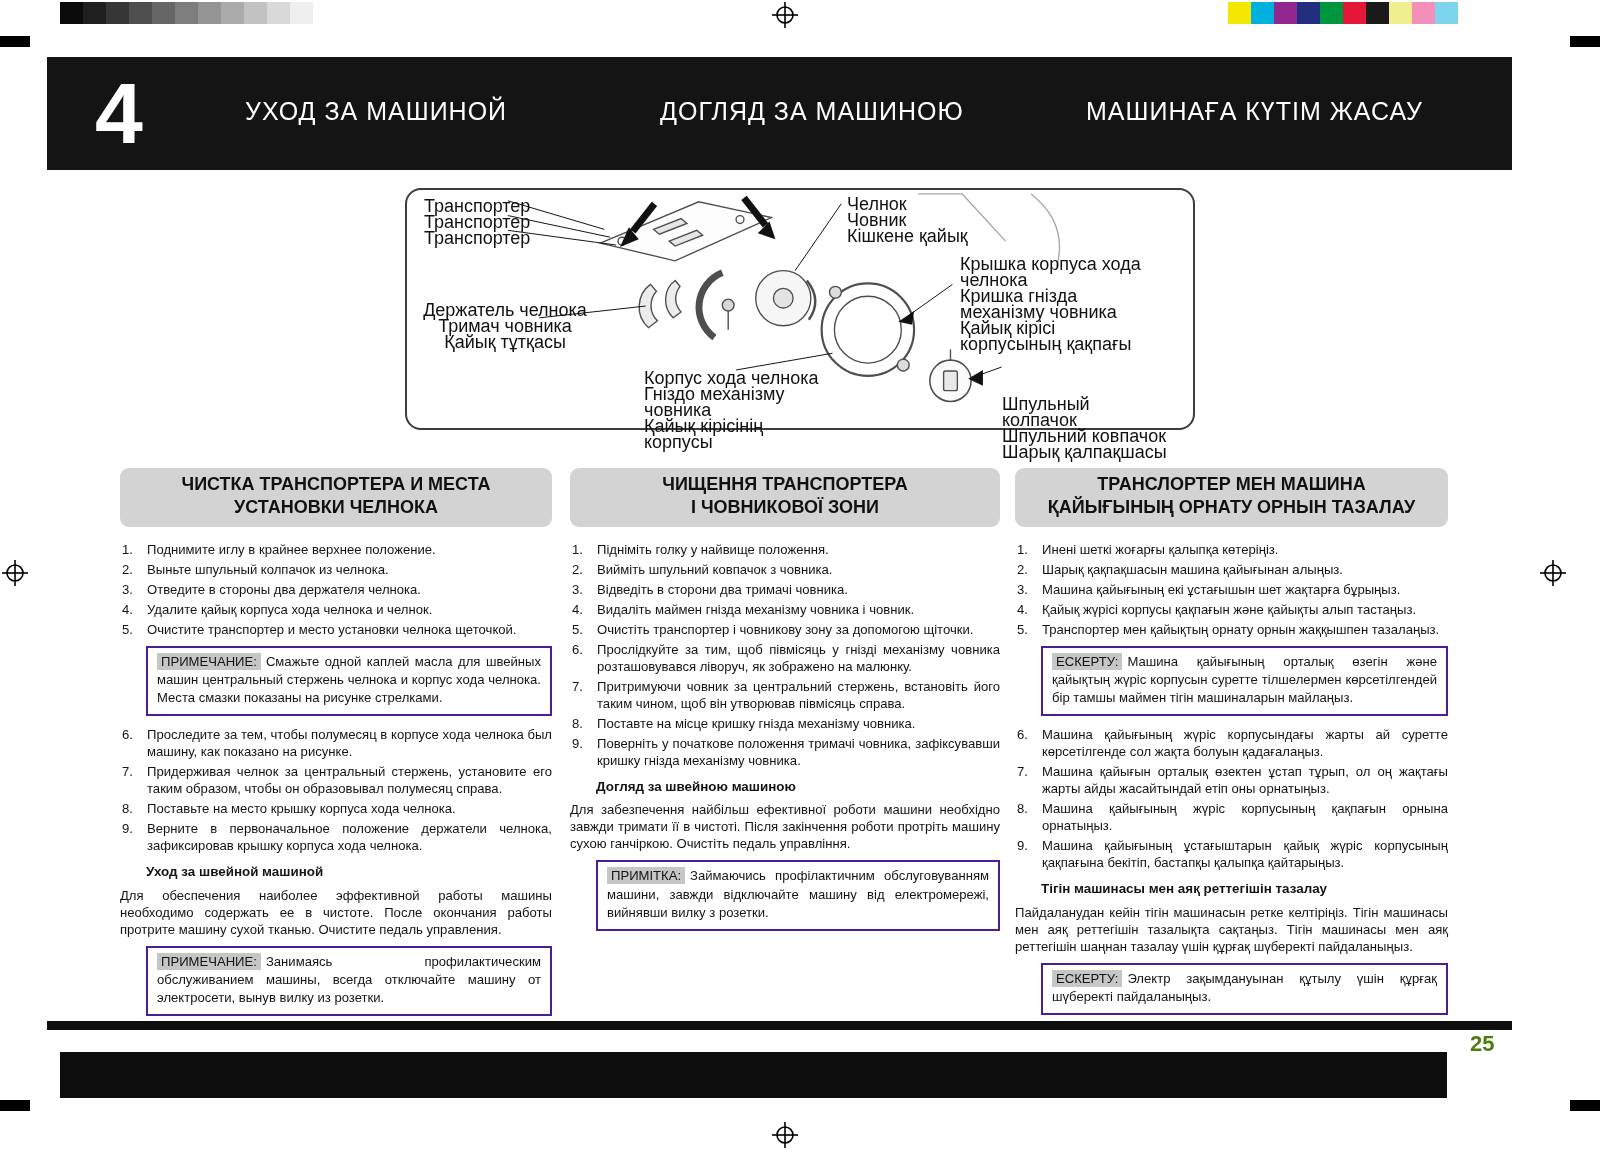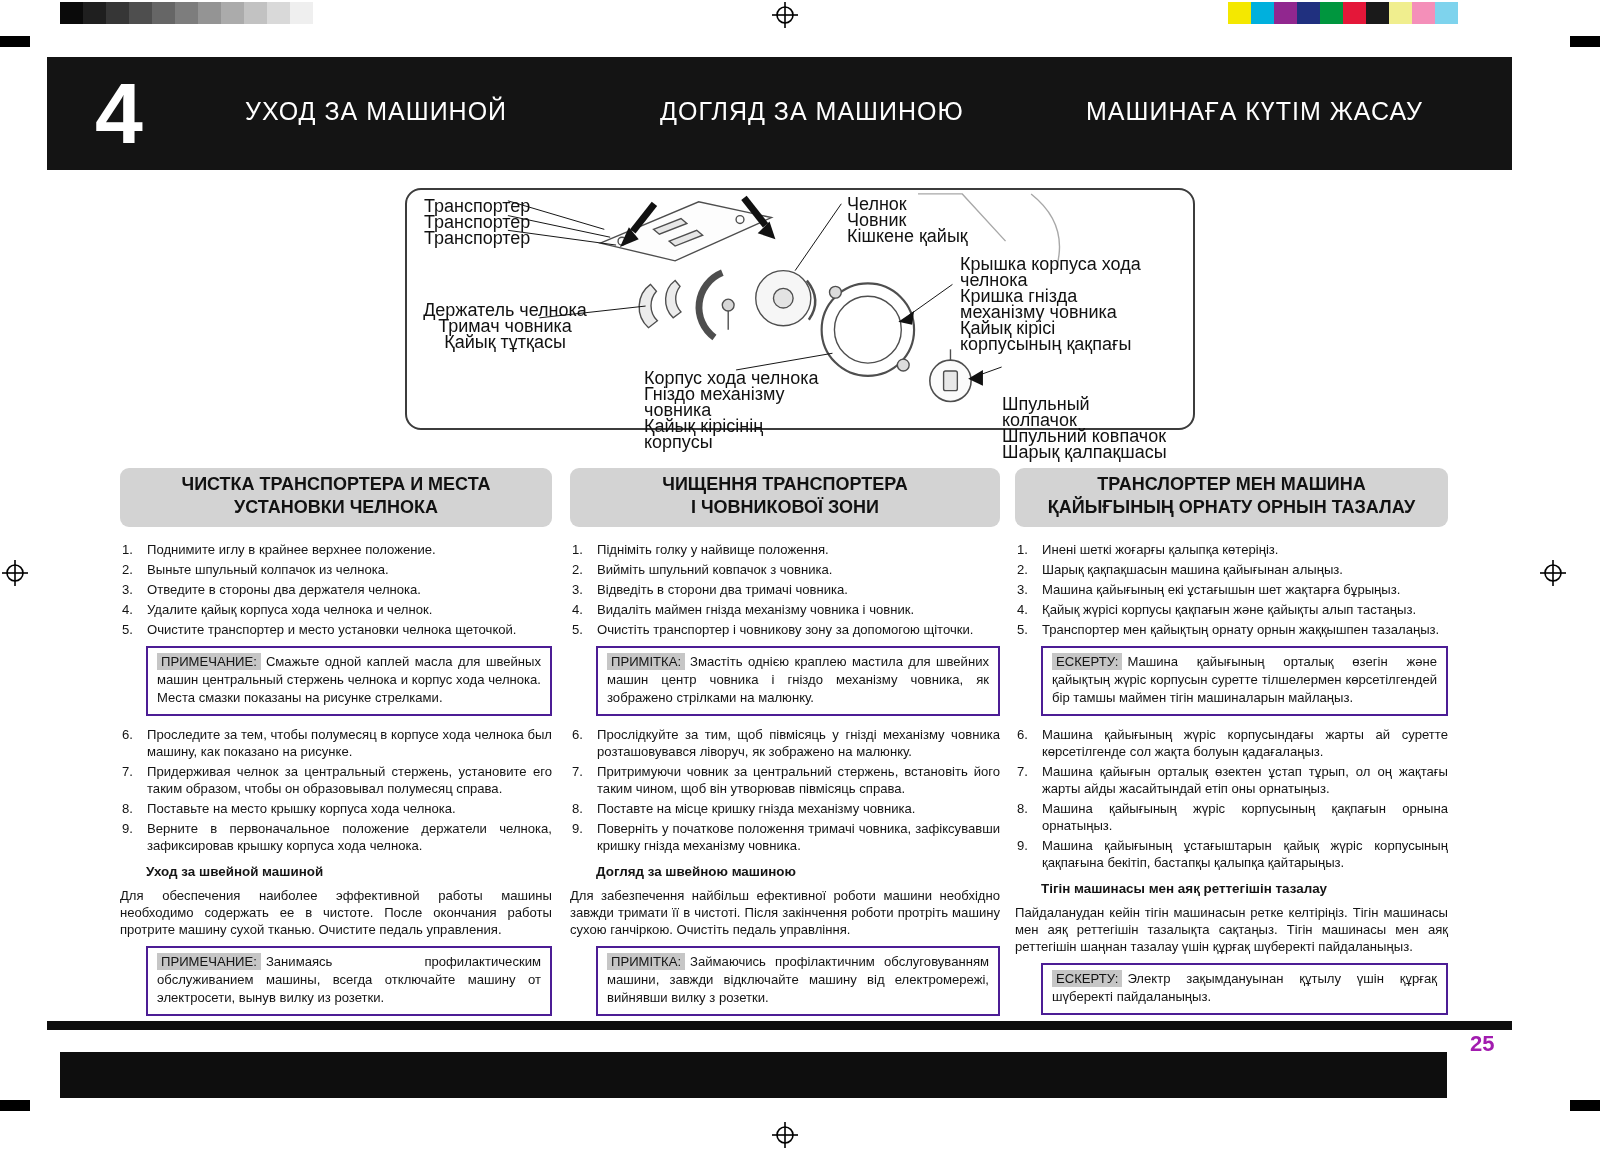--- a/index.html
+++ b/index.html
@@ -30,21 +30,21 @@
   ol.steps.from6 { counter-reset: step 5; }
   ol.steps > li { counter-increment: step; position:relative; padding-left:27px; margin-bottom:3px; text-align:justify; }
   ol.steps > li::before { content: counter(step) "."; position:absolute; left:2px; }
   .note { border:2px solid #4c1d95; padding:5px 9px 7px; margin:8px 0 10px 26px; text-align:justify; line-height:1.38; }
   .note-label { background:#c6c6c6; padding:1px 4px; margin-right:5px; }
   .subheading { font-size:13.4px; font-weight:bold; margin:9px 0 6px 26px; }
   .body-par { text-align:justify; margin-bottom:7px; }
 
   
   .page-rule { position:absolute; left:47px; top:1021px; width:1465px; height:9px; background:#0e0e0e; }
-  .page-number { position:absolute; left:1470px; top:1031px; font-size:22px; font-weight:bold; color:#a21caf; }
+  .page-number { position:absolute; left:1470px; top:1031px; font-size:22px; font-weight:bold; color:#4d7c0f; }
   .footer-bar { position:absolute; left:60px; top:1052px; width:1387px; height:46px; background:#0e0e0e; }
 </style>
 </head>
 <body>
 
 <div class="page">
 
   <div class="cal-strip" style="left:60px; top:2px;">
       <div class="cal-sq" style="background: rgb(10, 10, 10);"></div>
       <div class="cal-sq" style="background: rgb(31, 31, 31);"></div>
@@ -222,23 +222,20 @@
   <section class="col" style="left:570px; width:430px;">
     <h2 class="col-heading">ЧИЩЕННЯ ТРАНСПОРТЕРА
 І ЧОВНИКОВОЇ ЗОНИ</h2>
     <ol class="steps">
         <li>Підніміть голку у найвище положення.</li>
         <li>Вийміть шпульний ковпачок з човника.</li>
         <li>Відведіть в сторони два тримачі човника.</li>
         <li>Видаліть маймен гнізда механізму човника і човник.</li>
         <li>Очистіть транспортер і човникову зону за допомогою щіточки.</li>
       </ol>
-    <div class="note">
-      <span class="note-label">ПРИМІТКА:</span><span class="note-text">Змастіть однією краплею мастила для швейних машин центр човника і гніздо механізму човника, як зображено стрілками на малюнку.</span>
-    </div>
     <ol class="steps from6">
         <li>Прослідкуйте за тим, щоб півмісяць у гнізді механізму човника розташовувався ліворуч, як зображено на малюнку.</li>
         <li>Притримуючи човник за центральний стержень, встановіть його таким чином, щоб він утворював півмісяць справа.</li>
         <li>Поставте на місце кришку гнізда механізму човника.</li>
         <li>Поверніть у початкове положення тримачі човника, зафіксувавши кришку гнізда механізму човника.</li>
       </ol>
     <h3 class="subheading">Догляд за швейною машиною</h3>
     <p class="body-par">Для забезпечення найбільш ефективної роботи машини необхідно завжди тримати її в чистоті. Після закінчення роботи протріть машину сухою ганчіркою. Очистіть педаль управління.</p>
     <div class="note">
       <span class="note-label">ПРИМІТКА:</span><span class="note-text">Займаючись профілактичним обслуговуванням машини, завжди відключайте машину від електромережі, вийнявши вилку з розетки.</span>

